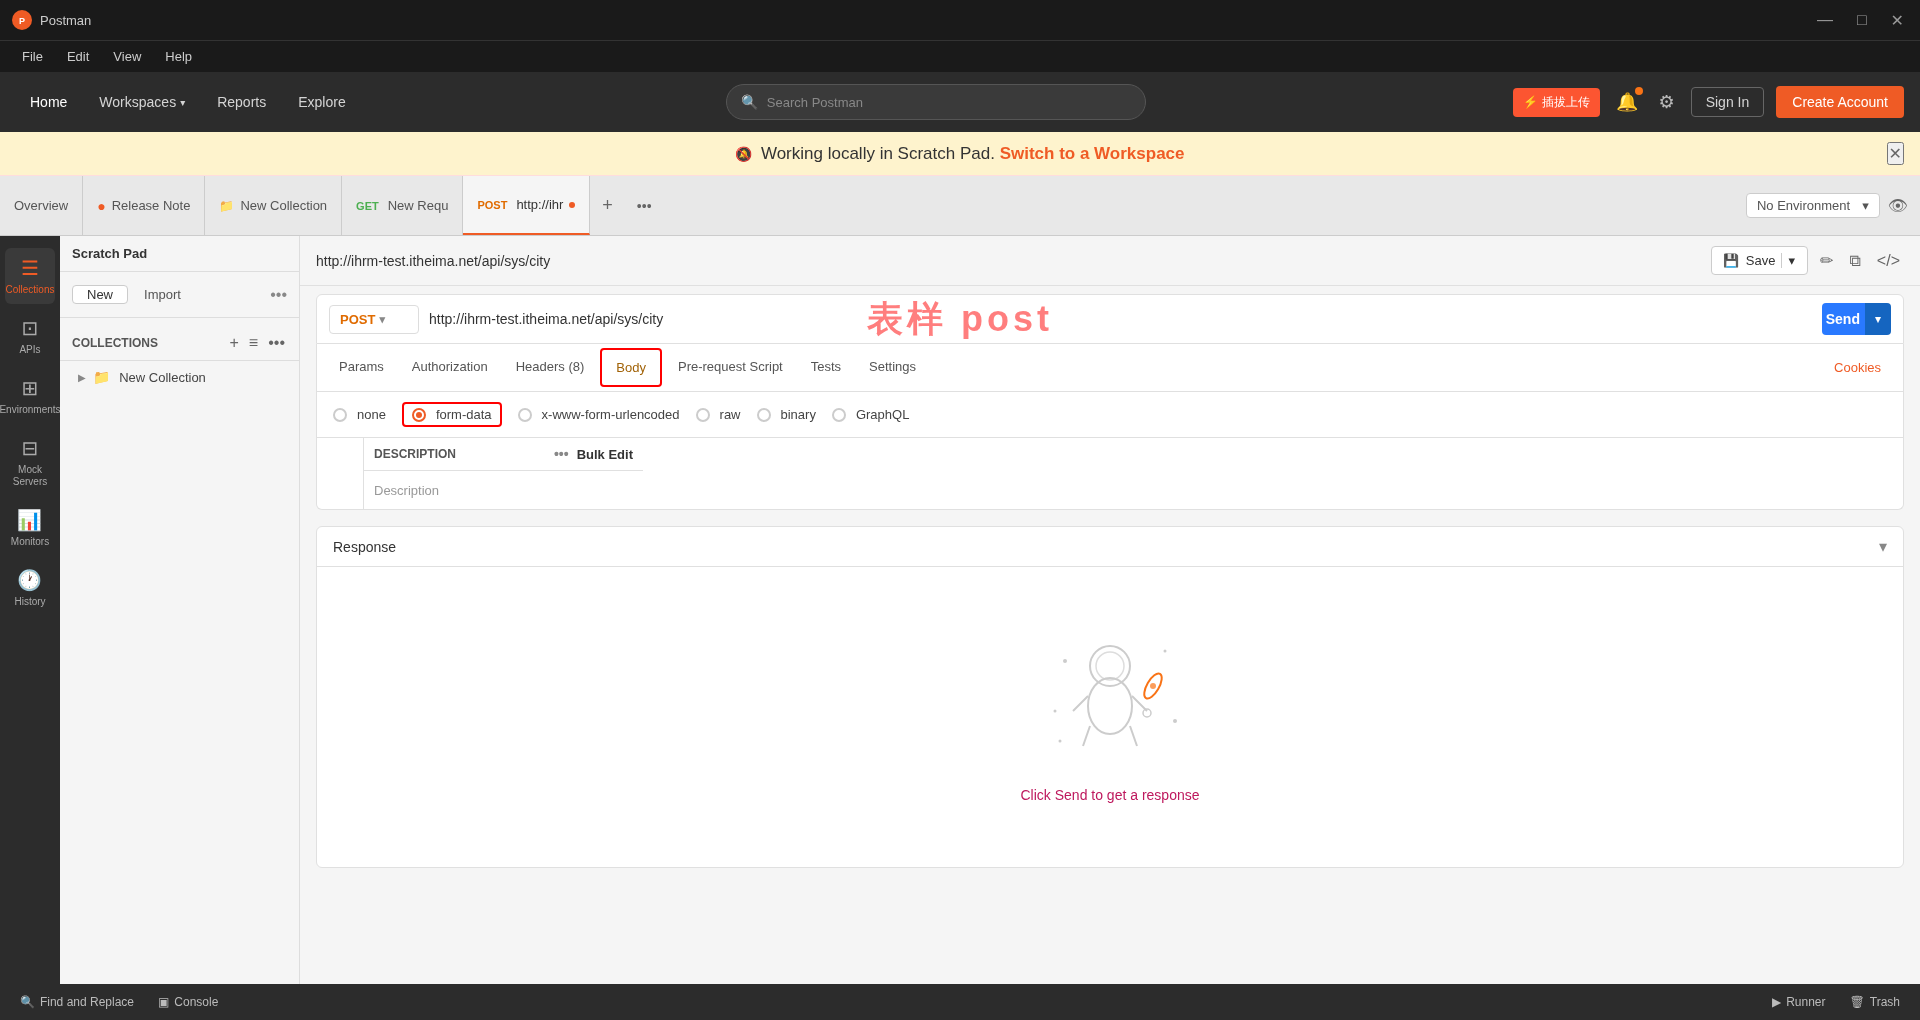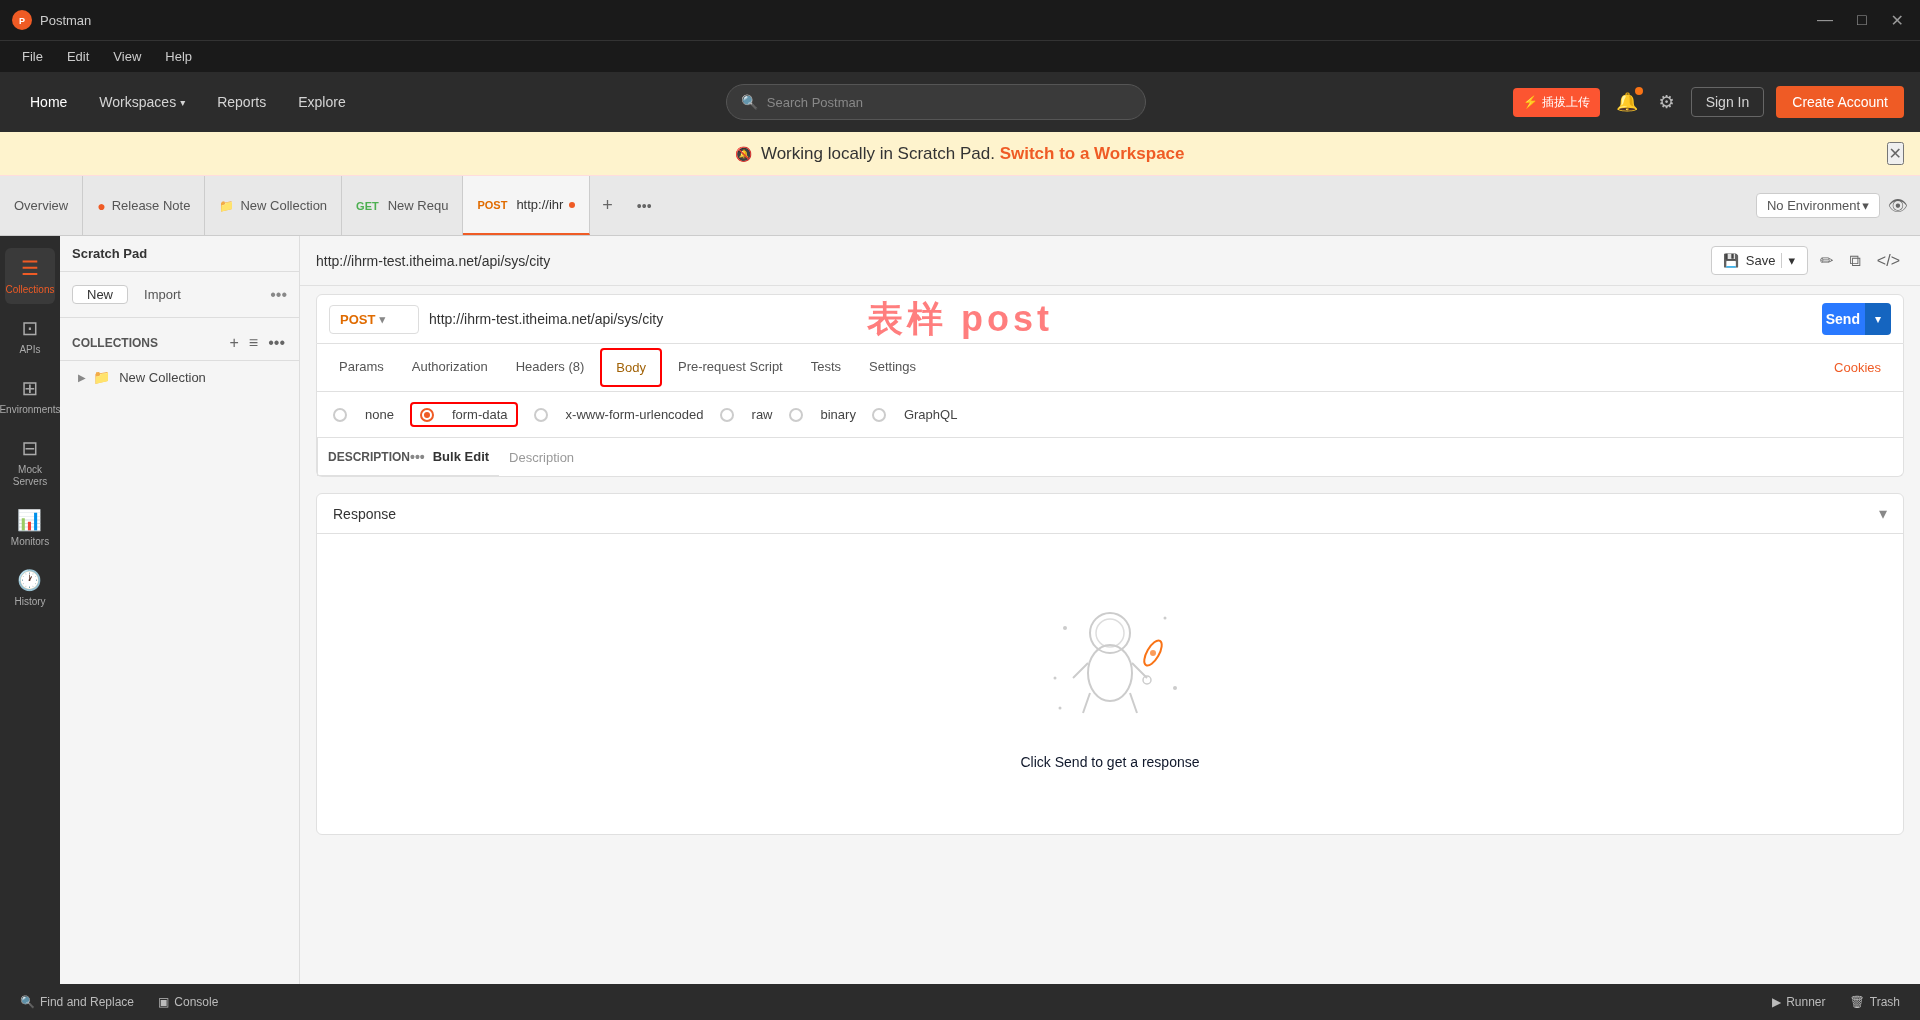--- a/index.html
+++ b/index.html
@@ -109,21 +109,21 @@
       gap: 6px;
       min-width: 0;
       max-width: 200px;
     }
     .tab-item.active { background: #f5f5f5; color: #333; border-bottom: 2px solid #ef5b25; }
     .tab-item .tab-dot { width: 6px; height: 6px; border-radius: 50%; flex-shrink: 0; }
     .tab-item .tab-dot.orange { background: #ef5b25; }
     .tab-add { padding: 0 12px; display: flex; align-items: center; color: #666; cursor: pointer; font-size: 18px; }
     .tab-more { padding: 0 12px; display: flex; align-items: center; color: #666; cursor: pointer; font-size: 14px; }
     .tabs-right { margin-left: auto; display: flex; align-items: center; gap: 8px; padding: 0 12px; }
-    .env-selector { display: flex; align-items: center; gap: 2px; padding: 4px 10px; border: 1px solid #ccc; border-radius: 4px; background: white; cursor: pointer; font-size: 13px; color: #555; }
+    .env-selector { display: flex; align-items: center; gap: 12px; padding: 4px 10px; border: 1px solid #ccc; border-radius: 4px; background: white; cursor: pointer; font-size: 13px; color: #555; }
     .eye-btn { color: #666; cursor: pointer; font-size: 16px; }
 
     
     .main-layout { display: flex; height: calc(1020px - 40px - 32px - 60px - 44px - 44px); }
 
     
     .left-sidebar {
       width: 60px;
       background: #2c2c2c;
       display: flex;
@@ -321,21 +321,21 @@
 
     
     .body-options {
       display: flex;
       align-items: center;
       gap: 16px;
       padding: 10px 16px;
       border-bottom: 1px solid #e0e0e0;
       background: white;
     }
-    .radio-option { display: flex; align-items: center; gap: 18px; cursor: pointer; font-size: 13px; color: #444; }
+    .radio-option { display: flex; align-items: center; gap: 10px; cursor: pointer; font-size: 13px; color: #444; }
     .radio-circle { width: 14px; height: 14px; border-radius: 50%; border: 2px solid #ccc; display: flex; align-items: center; justify-content: center; flex-shrink: 0; }
     .radio-circle.checked { border-color: #ef5b25; }
     .radio-circle.checked::after { content: ''; width: 6px; height: 6px; background: #ef5b25; border-radius: 50%; }
 
     
     .form-table-wrapper {
       border: 2px solid red;
       margin: 8px 16px;
       border-radius: 4px;
       overflow: hidden;
@@ -376,21 +376,22 @@
       color: #555;
       text-transform: uppercase;
       border-bottom: 1px solid #e0e0e0;
     }
     .bulk-edit-btn { font-size: 13px; color: #333; cursor: pointer; font-weight: 600; text-transform: none; }
     .description-input { color: #999; font-size: 13px; }
     .body-side {
       border-left: 1px solid #e0e0e0;
       min-width: 280px;
       display: flex;
-      flex-direction: row;
+      flex-direction: column;
+      margin-left: 46px;
     }
 
     
     .response-section {
       margin: 16px 16px 0 16px;
       border: 1px solid #e0e0e0;
       border-radius: 6px;
       background: white;
     }
     .response-header {
@@ -403,21 +404,21 @@
     .response-title { font-size: 14px; font-weight: 500; color: #333; }
     .response-chevron { color: #888; cursor: pointer; }
     .response-body {
       display: flex;
       flex-direction: column;
       align-items: center;
       padding: 40px 20px;
       min-height: 300px;
       justify-content: center;
     }
-    .response-hint { font-size: 14px; color: #0f172a; }
+    .response-hint { font-size: 14px; color: #be185d; }
 
     
     .bottom-bar {
       height: 36px;
       background: #2c2c2c;
       display: flex;
       align-items: center;
       padding: 0 12px;
       gap: 8px;
       position: fixed;

